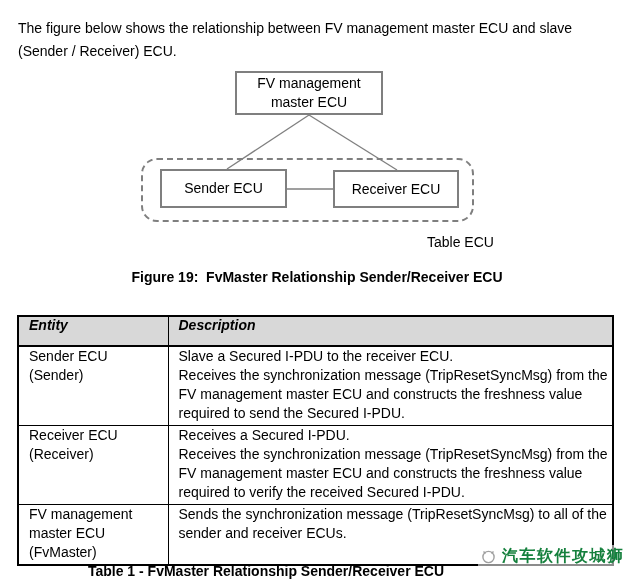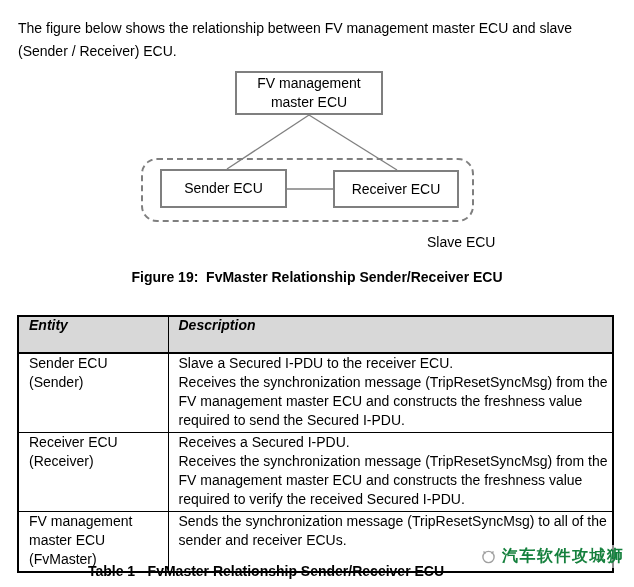--- a/index.html
+++ b/index.html
@@ -77,21 +77,21 @@
     white-space: pre-line;
     overflow: hidden;
   }
   .entity-table th {
     background: #d8d8d8;
     font-weight: bold;
     font-style: italic;
     text-align: left;
     line-height: 15px;
     padding-top: 1px;
-    padding-bottom: 19px;
+    padding-bottom: 12px;
     border-bottom: 2px solid #000;
   }
   .col-entity { width: 150px; }
   .col-desc   { width: 445px; }
 
   .table-caption {
     position: absolute;
     top: 563px; left: 0; width: 532px;
     text-align: center;
     font-weight: bold;
@@ -133,21 +133,21 @@
   <div class="dbox master-box">
     <span>FV management
 master ECU</span>
   </div>
   <div class="dbox sender-box">
     <span>Sender ECU</span>
   </div>
   <div class="dbox receiver-box">
     <span>Receiver ECU</span>
   </div>
-  <div class="slave-label">Slave ECU</div>
+  <div class="slave-label">Table ECU</div>
 
   <div class="fig-caption">Figure 19:  FvMaster Relationship Sender/Receiver ECU</div>
 
   <table class="entity-table">
     <colgroup>
       <col class="col-entity">
       <col class="col-desc">
     </colgroup>
     <thead>
       <tr>

